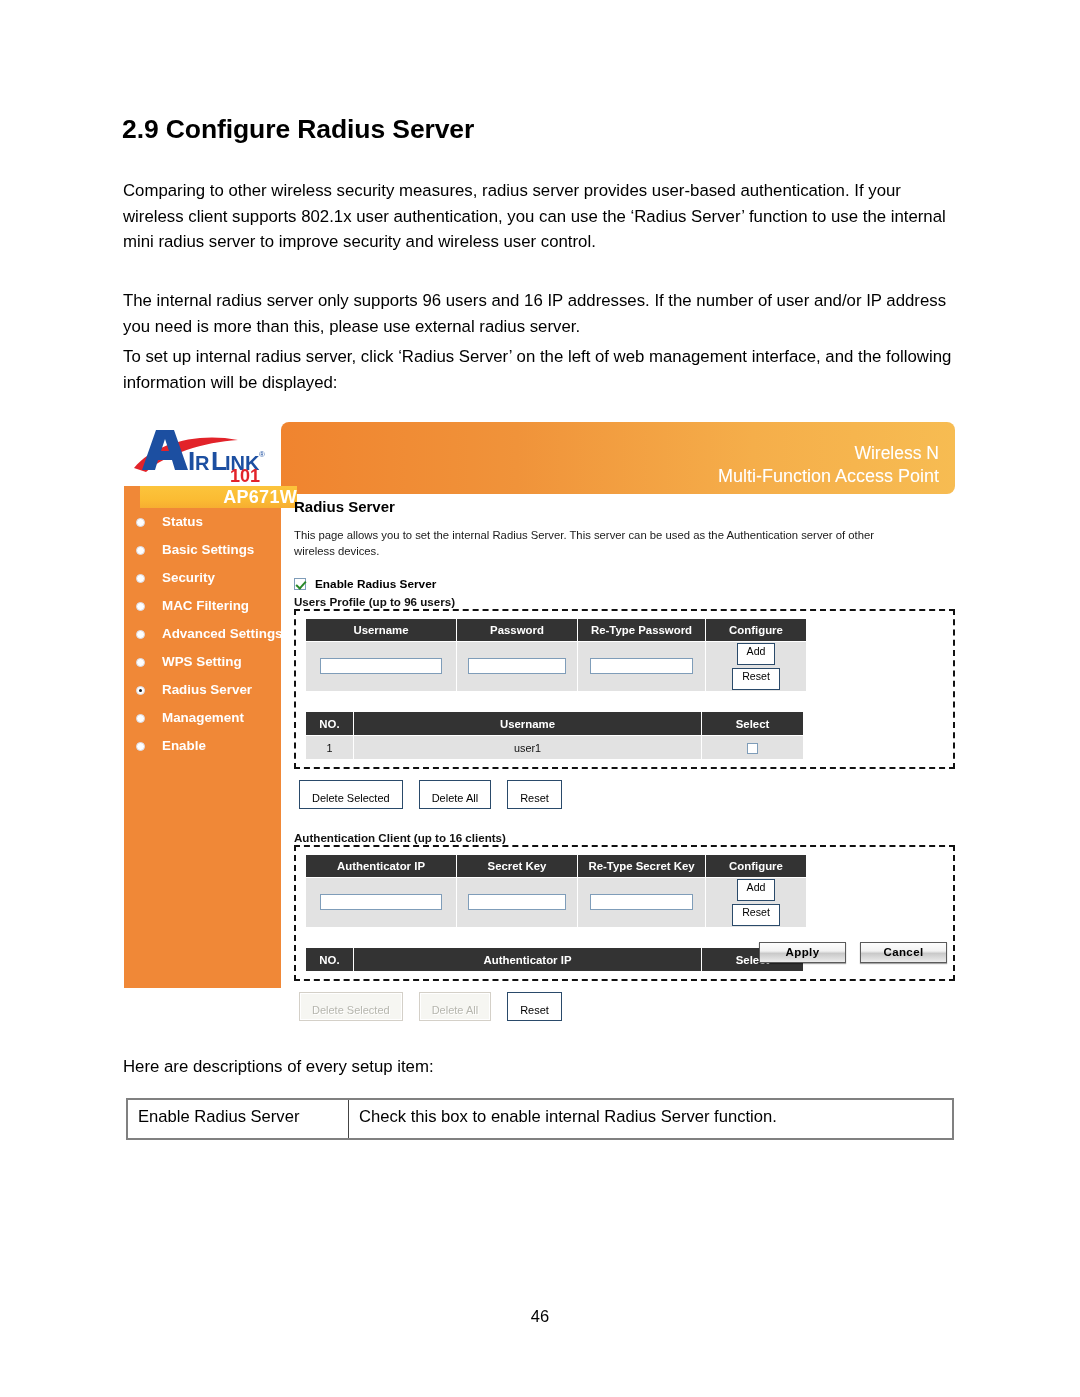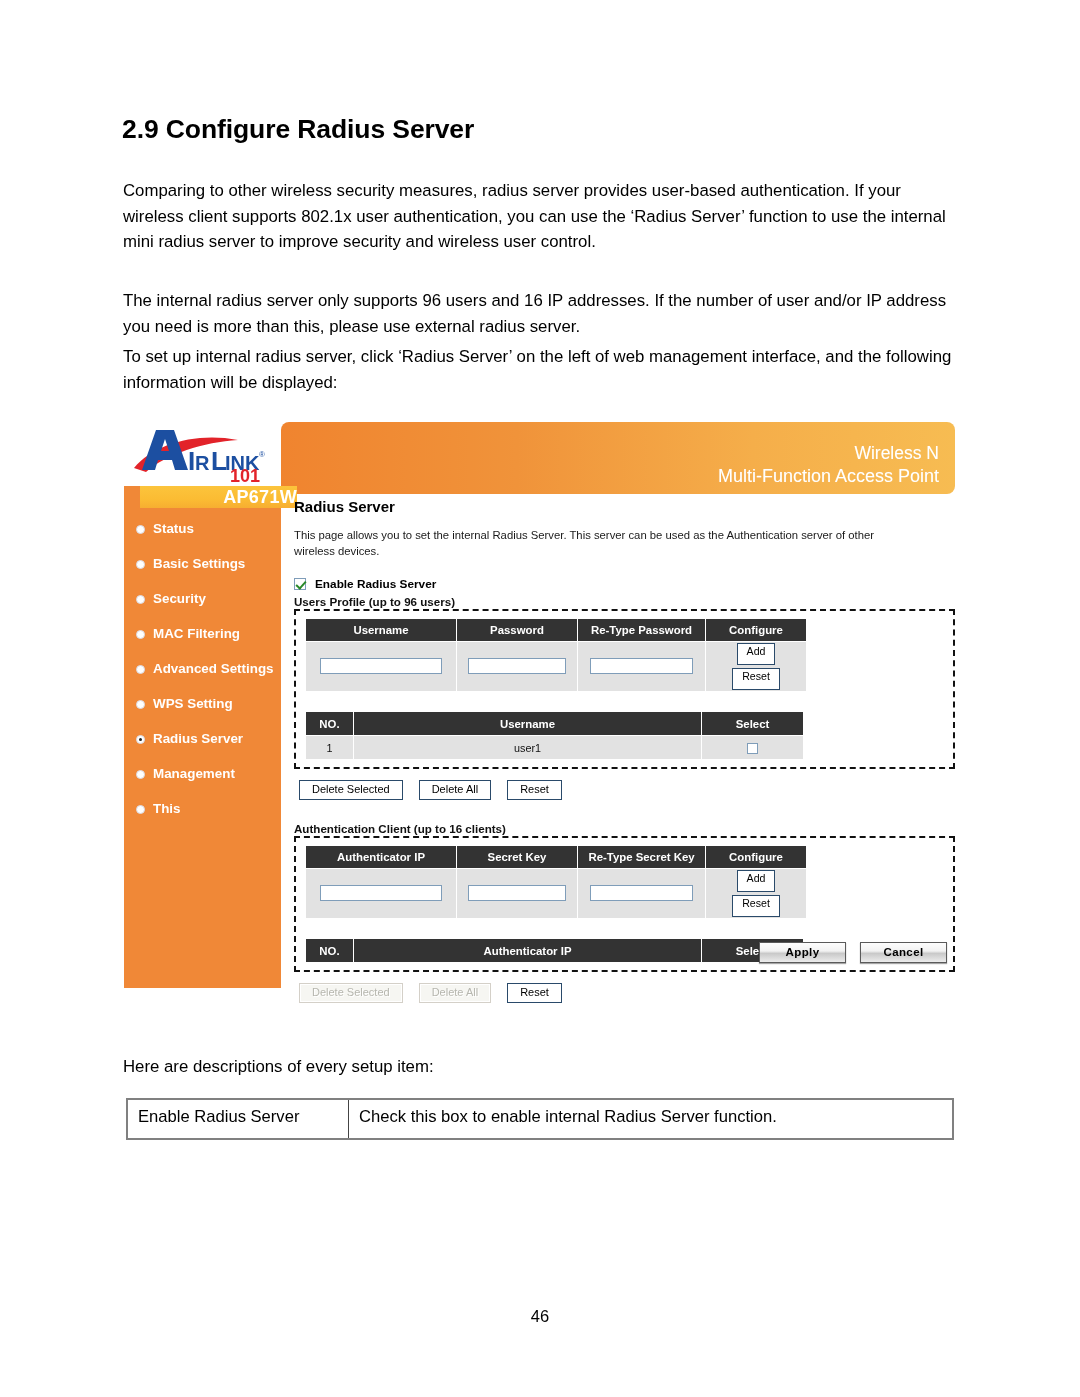--- a/index.html
+++ b/index.html
@@ -135,26 +135,25 @@
     font-weight: bold;
     text-align: right;
     line-height: 22px;
     letter-spacing: .3px;
   }
   .nav { position: absolute; left: 0; top: 22px; width: 157px; }
   .nav-item {
     position: relative;
     height: 28px;
     line-height: 28px;
-    padding-left: 29px;
+    padding-left: 38px;
     color: #ffffff;
     font-size: 13.4px;
     font-weight: bold;
     white-space: nowrap;
-    margin-top: 7px;
   }
   .nav-bullet {
     position: absolute;
     left: 12px;
     top: 10px;
     width: 9px;
     height: 9px;
     border-radius: 50%;
     background: #ffffff;
     border: 1px solid #d9d9e3;
@@ -309,21 +308,21 @@
     background: #ffffff;
     display: inline-block;
     box-sizing: border-box;
     vertical-align: middle;
   }
   .btn-row {
     display: flex;
     gap: 16px;
     margin: 11px 0 0 5px;
   }
-  .btn-row .winbtn { padding: 2px 12px 3px 12px; font-size: 11px; }
+  .btn-row .winbtn { padding: 11px 12px 3px 12px; font-size: 11px; }
 
   .apply-row {
     position: absolute;
     left: 170px;
     top: 520px;
     width: 661px;
     display: flex;
     justify-content: flex-end;
     gap: 14px;
     padding-right: 8px;
@@ -405,21 +404,21 @@
         <div class="nav-item active">
           <span class="nav-bullet"></span>
           <span>Radius Server</span>
         </div>
         <div class="nav-item">
           <span class="nav-bullet"></span>
           <span>Management</span>
         </div>
         <div class="nav-item">
           <span class="nav-bullet"></span>
-          <span>This</span>
+          <span>Enable</span>
         </div>
       </div>
     </div>
 
     <div class="content">
 
       <div class="rs-title">Radius Server</div>
       <div class="rs-desc">This page allows you to set the internal Radius Server. This server can be used as the Authentication server of other wireless devices.</div>
 
       <div class="enable-row">

